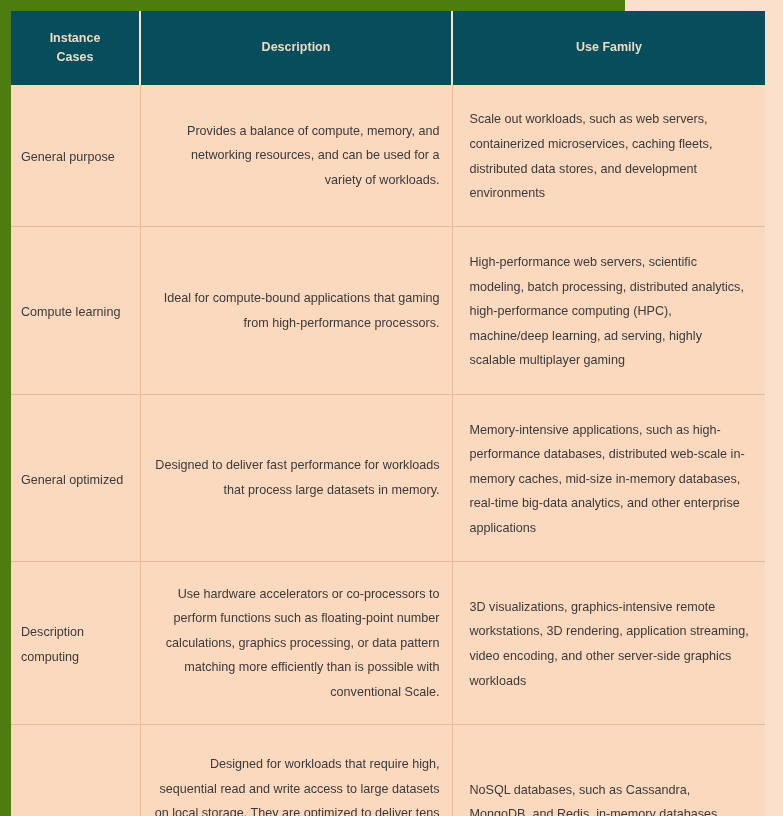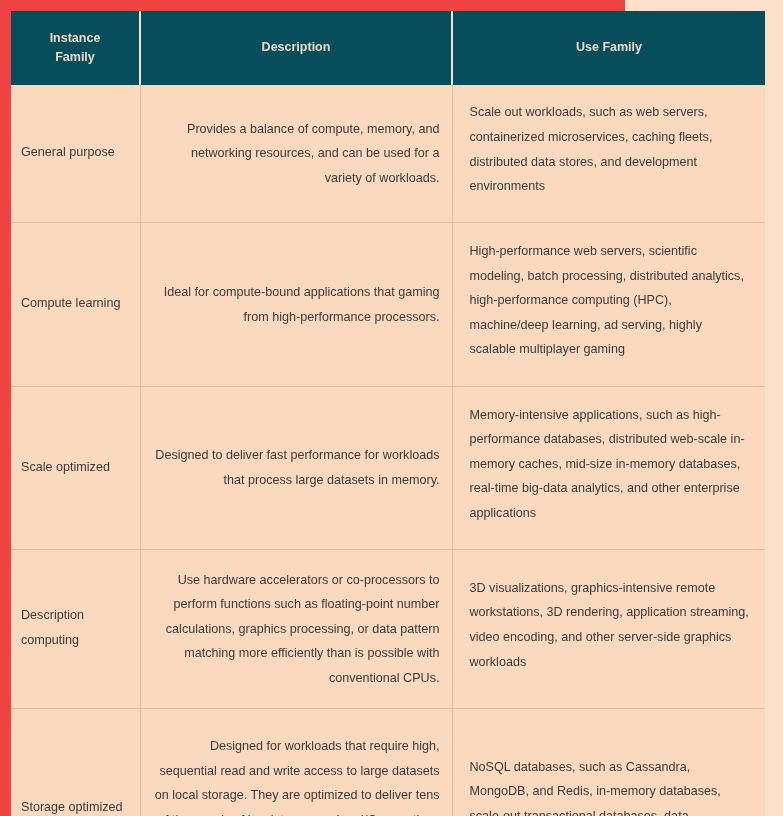--- a/index.html
+++ b/index.html
@@ -12,21 +12,21 @@
     background: #fbe0cb;
     font-family: "Liberation Sans", sans-serif;
     overflow: hidden;
   }
 
   .page {
     width: 625px;
     height: 816px;
     box-sizing: border-box;
     padding: 11px 18px 13px 11px;
-    background: #ef4444;
+    background: #4d7c0f;
   }
 
   table.instance-table {
     width: 754px;
     border-collapse: collapse;
     table-layout: fixed;
     background: #fbd9bf;
   }
 
   table.instance-table thead th {
@@ -56,28 +56,28 @@
     border-right: 1px solid #e9bb9b;
   }
   table.instance-table tbody tr:last-child td {
     border-bottom: 1px solid #e9bb9b;
   }
   table.instance-table tbody td:last-child {
     border-right: none;
   }
 
   td.col-family {
-    padding: 8px 8px 10px 10px;
+    padding: 14px 8px 10px 10px;
   }
   td.col-desc {
     padding: 10px 12px 10px 14px;
     text-align: right;
   }
   td.col-use {
-    padding: 2px 14px 10px 17px;
+    padding: 12px 14px 10px 17px;
     margin-left: 34px;
   }
 
   .col-w-family { width: 129px; }
   .col-w-desc   { width: 312px; }
   .col-w-use    { width: 313px; }
 
   tr.row-general td      { height: 117px; }
   tr.row-compute td      { height: 143px; }
   tr.row-memory td       { height: 142px; }
@@ -93,21 +93,21 @@
     <colgroup>
       <col class="col-w-family">
       <col class="col-w-desc">
       <col class="col-w-use">
     </colgroup>
 
     <thead>
       <tr>
         <th class="col-h-family">
           <span>Instance</span><br>
-          <span>Family</span>
+          <span>Cases</span>
         </th>
         <th class="col-h-desc">Description</th>
         <th class="col-h-use">Use Family</th>
       </tr>
     </thead>
 
     <tbody>
 
       <tr class="row-general">
         <td class="col-family">General purpose</td>
@@ -115,28 +115,28 @@
         <td class="col-use">Scale out workloads, such as web servers, containerized microservices, caching fleets, distributed data stores, and development environments</td>
       </tr>
 
       <tr class="row-compute">
         <td class="col-family">Compute learning</td>
         <td class="col-desc">Ideal for compute-bound applications that gaming from high-performance processors.</td>
         <td class="col-use">High-performance web servers, scientific modeling, batch processing, distributed analytics, high-performance computing (HPC), machine/deep learning, ad serving, highly scalable multiplayer gaming</td>
       </tr>
 
       <tr class="row-memory">
-        <td class="col-family">Scale optimized</td>
+        <td class="col-family">General optimized</td>
         <td class="col-desc">Designed to deliver fast performance for workloads that process large datasets in memory.</td>
         <td class="col-use">Memory-intensive applications, such as high-performance databases, distributed web-scale in-memory caches, mid-size in-memory databases, real-time big-data analytics, and other enterprise applications</td>
       </tr>
 
       <tr class="row-accelerated">
         <td class="col-family">Description computing</td>
-        <td class="col-desc">Use hardware accelerators or co-processors to perform functions such as floating-point number calculations, graphics processing, or data pattern matching more efficiently than is possible with conventional CPUs.</td>
+        <td class="col-desc">Use hardware accelerators or co-processors to perform functions such as floating-point number calculations, graphics processing, or data pattern matching more efficiently than is possible with conventional Scale.</td>
         <td class="col-use">3D visualizations, graphics-intensive remote workstations, 3D rendering, application streaming, video encoding, and other server-side graphics workloads</td>
       </tr>
 
       <tr class="row-storage">
         <td class="col-family">Storage optimized</td>
         <td class="col-desc">Designed for workloads that require high, sequential read and write access to large datasets on local storage. They are optimized to deliver tens of thousands of low-latency random I/O operations per second (IOPS) to applications that replicate their data across different instances.</td>
         <td class="col-use">NoSQL databases, such as Cassandra, MongoDB, and Redis, in-memory databases, scale-out transactional databases, data warehousing, Elasticsearch, and analytics</td>
       </tr>
 
     </tbody>

